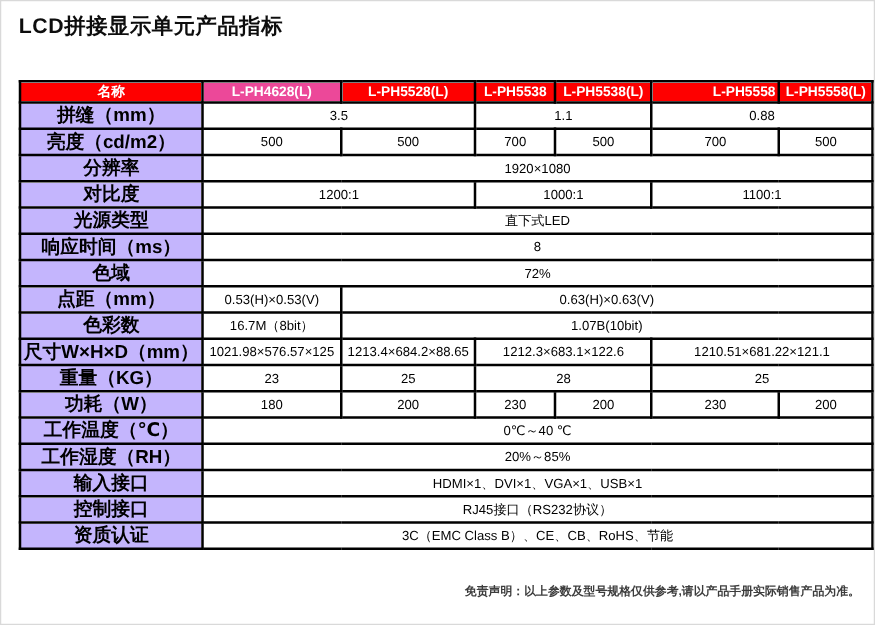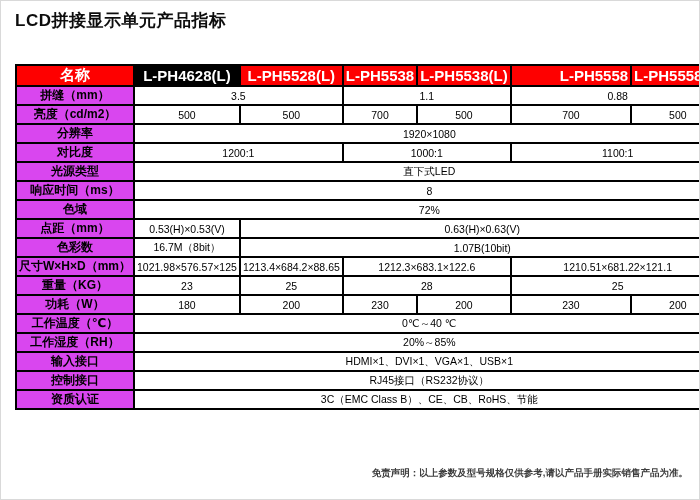--- a/index.html
+++ b/index.html
@@ -35,30 +35,30 @@
   .spec th, .spec td {
     border: 2px solid #000;
     text-align: center;
     vertical-align: middle;
     padding: 0 2px;
     overflow: hidden;
     white-space: nowrap;
   }
   .spec thead th {
     color: #fff;
-    font-size: 15px;
+    font-size: 11px;
     font-weight: bold;
     height: 16px;
   }
   .spec tbody th {
-    font-size: 12px;
+    font-size: 15px;
     font-weight: bold;
     color: #000;
     height: 17px;
-    background: #d946ef;
+    background: #c4b5fd;
   }
   .spec tbody td {
     font-size: 10.5px;
     font-weight: normal;
     color: #000;
     background: #fff;
   }
   .disclaimer {
     position: absolute;
     right: 11px;
@@ -80,21 +80,21 @@
         <col style="width: 118px;">
         <col style="width: 114px;">
         <col style="width: 75px;">
         <col style="width: 87px;">
         <col style="width: 73px;">
         <col style="width: 81px;">
       </colgroup>
     <thead>
       <tr id="header-row">
           <th style="background: rgb(254, 0, 0); color: rgb(255, 255, 255);">名称</th>
-          <th style="background: #000000; color: rgb(255, 255, 255);">L-PH4628(L)</th>
+          <th style="background: #ec4899; color: rgb(255, 255, 255);">L-PH4628(L)</th>
           <th style="background: rgb(254, 0, 0); color: rgb(255, 255, 255);">L-PH5528(L)</th>
           <th style="background: rgb(254, 0, 0); color: rgb(255, 255, 255);">L-PH5538</th>
           <th style="background: rgb(254, 0, 0); color: rgb(255, 255, 255);">L-PH5538(L)</th>
           <th style="background: rgb(254, 0, 0); color: rgb(255, 255, 255); padding-left: 48px;">L-PH5558</th>
           <th style="background: rgb(254, 0, 0); color: rgb(255, 255, 255);">L-PH5558(L)</th>
         </tr>
     </thead>
     <tbody id="table-body">
         <tr>
           <th>拼缝（mm）</th>

